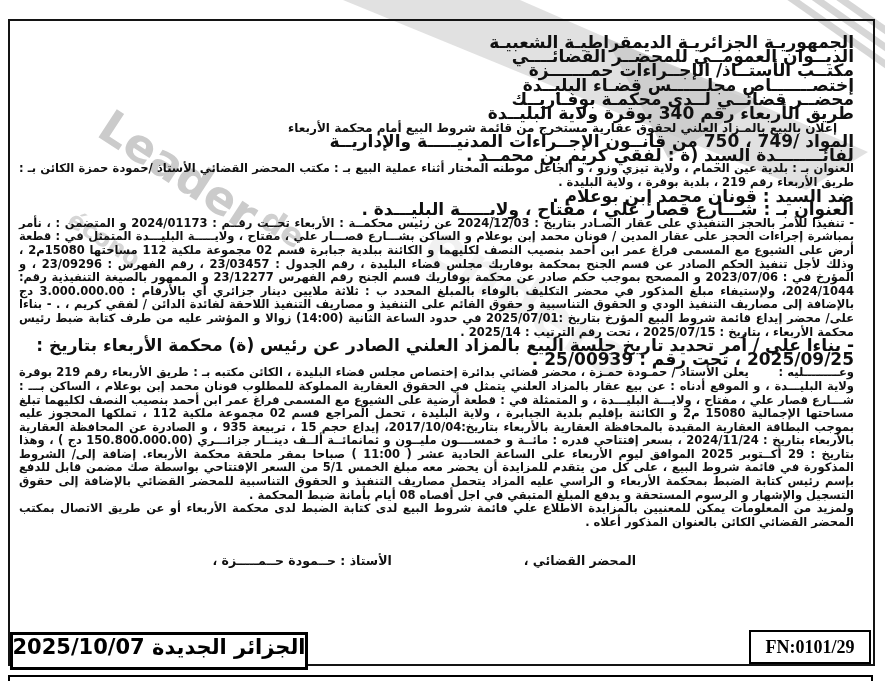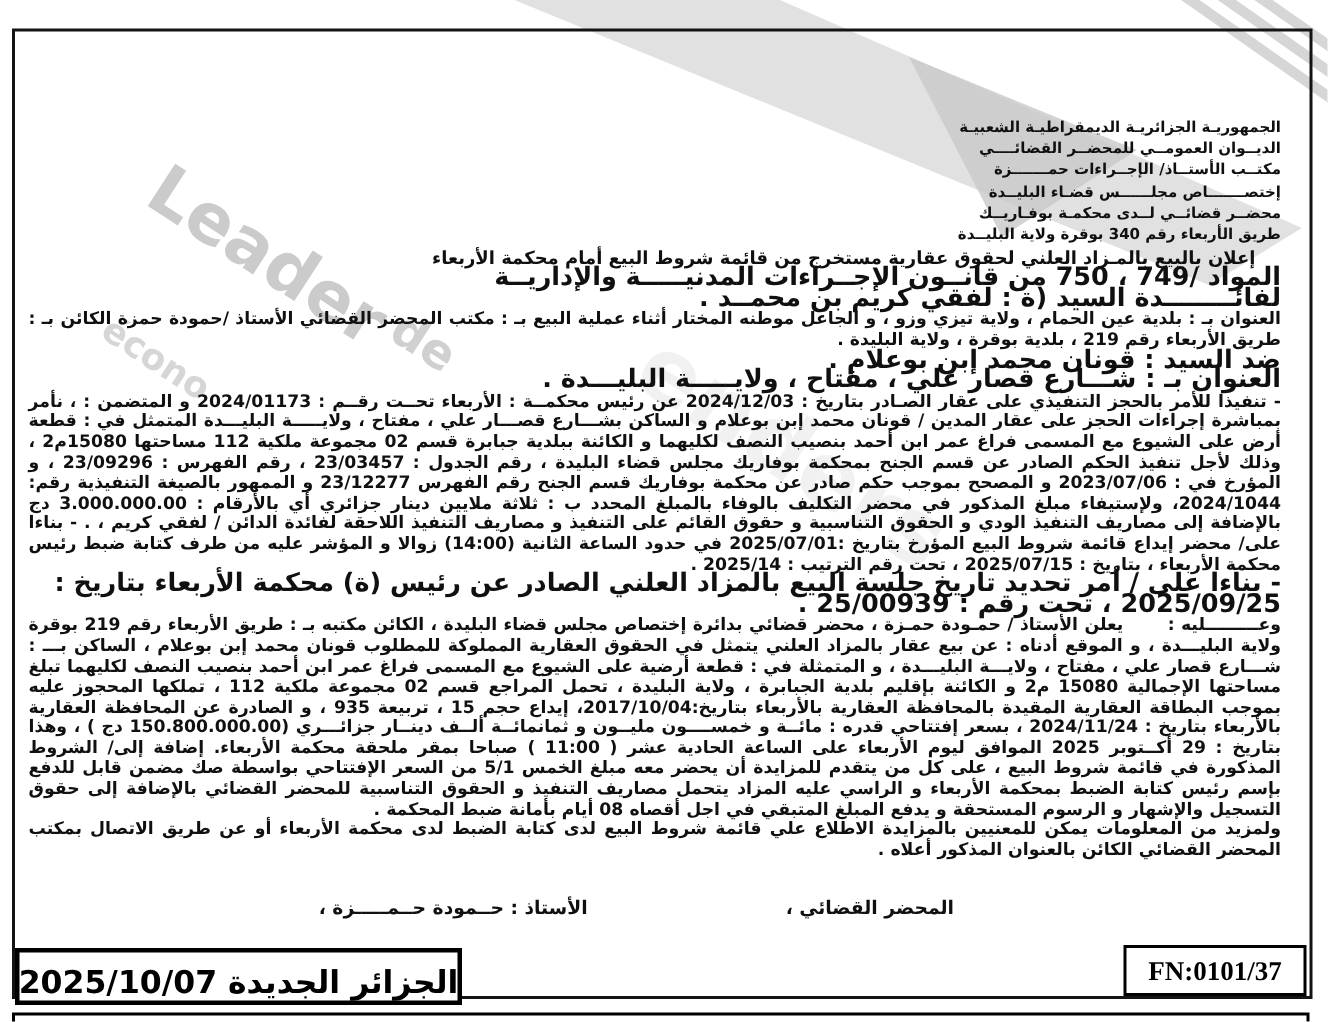--- a/index.html
+++ b/index.html
@@ -12,41 +12,41 @@
   .wm{position:absolute;left:0;top:0;width:885px;height:681px;z-index:0;pointer-events:none;}
   .doc-border{
     position:absolute;left:8px;top:19px;width:863px;height:643px;
     border:2px solid #141414;z-index:1;background:transparent;
   }
   .doc{
     position:absolute;left:10px;top:21px;width:853px;height:639px;
     padding:14px 9px 0 9px;box-sizing:border-box;
     direction:rtl;z-index:2;color:#101010;
   }
-  .hdr{font-size:10px;line-height:14.2px;font-weight:bold;white-space:nowrap;margin-top:44px;}
+  .hdr{font-size:17px;line-height:14.2px;font-weight:bold;white-space:nowrap;}
   .hdr div{letter-spacing:.2px;}
   .title{
     font-size:12px;line-height:14px;font-weight:bold;text-align:right;
     padding-right:17px;margin-top:1px;
   }
   .line{font-size:17px;line-height:13.6px;font-weight:bold;text-align:right;}
   .par{
     font-size:11.5px;line-height:13.6px;font-weight:bold;
     text-align:justify;margin:0;
   }
   .sig-row{
     display:flex;direction:rtl;margin-top:24px;
     font-size:12.5px;font-weight:bold;
   }
   .sig-role{margin-right:218px;}
   .sig-name{margin-right:132px;}
   .np-box{
     position:absolute;left:10px;top:632px;width:292px;height:32px;z-index:3;
     border:3px solid #000;background:#fff;
-    display:flex;align-items:flex-end;justify-content:center;
+    display:flex;align-items:flex-start;justify-content:center;
     direction:rtl;font-size:21px;font-weight:bold;color:#000;white-space:nowrap;
   }
   .fn-box{
     position:absolute;left:749px;top:630px;width:118px;height:30px;z-index:3;
     border:2px solid #000;background:#fff;
     display:flex;align-items:center;justify-content:center;
     font-family:"Liberation Serif",serif;font-size:18px;font-weight:bold;color:#000;
   }
   .next-box{
     position:absolute;left:8px;top:675px;width:865px;height:30px;z-index:3;
@@ -102,15 +102,15 @@
   <div class="sig-row">
     <span class="sig-role">المحضر القضائي ،</span>
     <span class="sig-name">الأستاذ : حــمودة حــمـــــزة ،</span>
   </div>
 </div>
 
 <div class="np-box">
   <span>الجزائر الجديدة 2025/10/07</span>
 </div>
 <div class="fn-box">
-  <span>FN:0101/37</span>
+  <span>FN:0101/29</span>
 </div>
 <div class="next-box"></div>
 
 </body></html>

